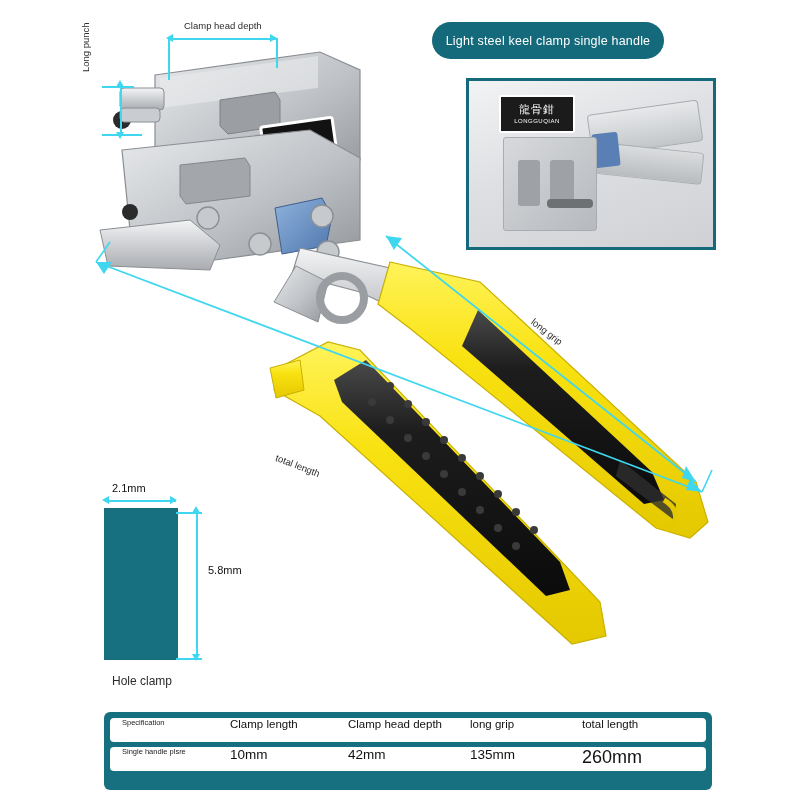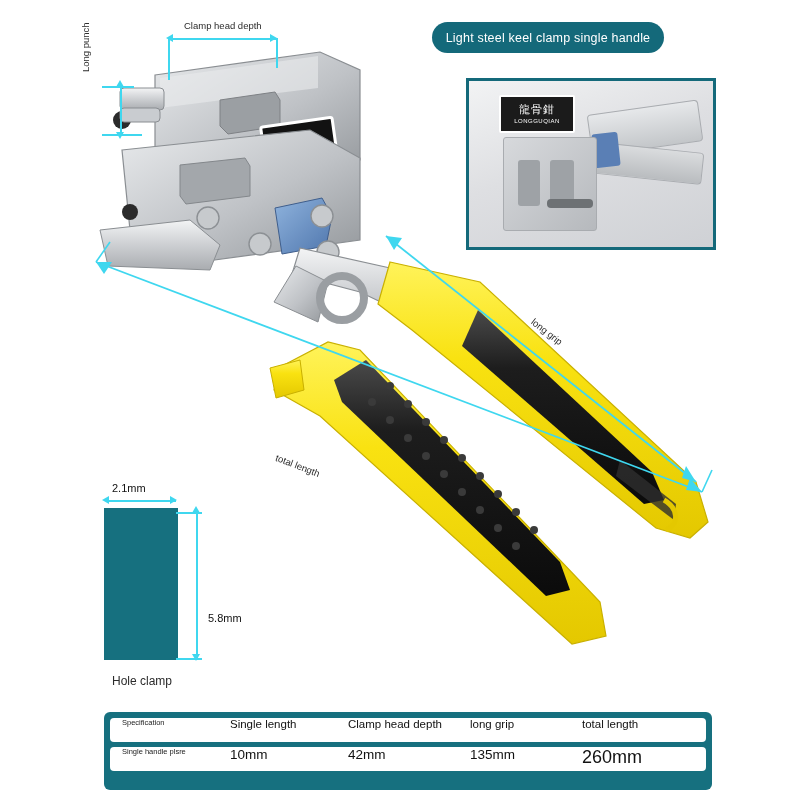--- a/index.html
+++ b/index.html
@@ -7,21 +7,21 @@
     width:800px;height:800px;
     background:#ffffff;
     font-family:"Liberation Sans", sans-serif;
     position:relative;
     overflow:hidden;
   }
   .abs{position:absolute;}
 
   
   .title-banner{
-    left:432px;top:22px;width:232px;height:31px;
+    left:432px;top:22px;width:232px;height:37px;
     background:#14697a;
     border-radius:21px;
     display:flex;align-items:center;justify-content:center;
   }
   .title-banner span{
     color:#ffffff;font-size:12.5px;letter-spacing:.2px;
     white-space:nowrap;
   }
 
   
@@ -269,28 +269,28 @@
 <div class="abs dimline dim-h" style="left:106px;top:500px;width:70px;"></div>
 <div class="abs arrow arrow-l" style="left:102px;top:496px;"></div>
 <div class="abs arrow arrow-r" style="left:170px;top:496px;"></div>
 <div class="abs dimlabel big" style="left:112px;top:482px;">2.1mm</div>
 
 <div class="abs dimline dim-v" style="left:196px;top:512px;height:146px;"></div>
 <div class="abs arrow arrow-u" style="left:192px;top:506px;"></div>
 <div class="abs arrow arrow-d" style="left:192px;top:654px;"></div>
 <div class="abs dimline dim-h" style="left:176px;top:512px;width:26px;"></div>
 <div class="abs dimline dim-h" style="left:176px;top:658px;width:26px;"></div>
-<div class="abs dimlabel big" style="left:208px;top:612px;">5.8mm</div>
+<div class="abs dimlabel big" style="left:208px;top:564px;">5.8mm</div>
 
 <div class="abs dimlabel" style="left:112px;top:674px;font-size:12px;">Hole clamp</div>
 
 <div class="abs spec">
   <div class="spec-row head">
     <div class="c0">Specification</div>
-    <div class="c1">Single length</div>
+    <div class="c1">Clamp length</div>
     <div class="c2">Clamp head depth</div>
     <div class="c3">long grip</div>
     <div class="c4">total length</div>
   </div>
   <div class="spec-row">
     <div class="c0">Single handle plsre</div>
     <div class="c1">10mm</div>
     <div class="c2">42mm</div>
     <div class="c3">135mm</div>
     <div class="c4">260mm</div>

